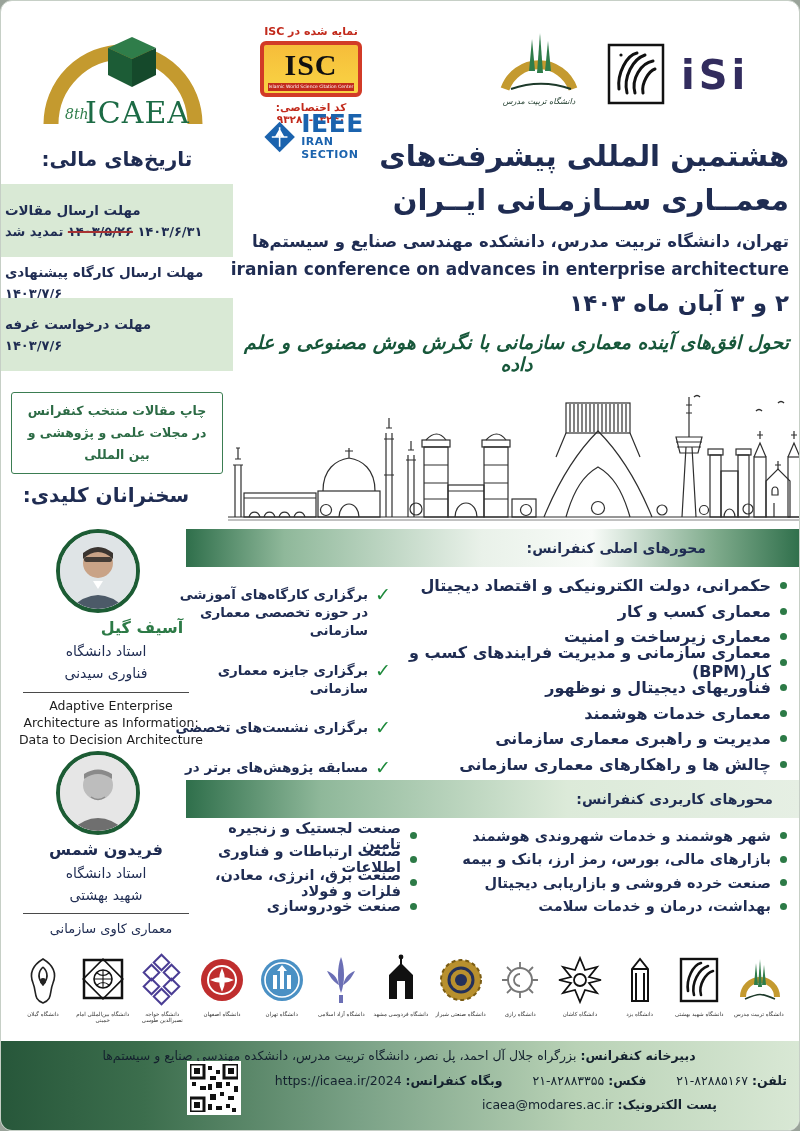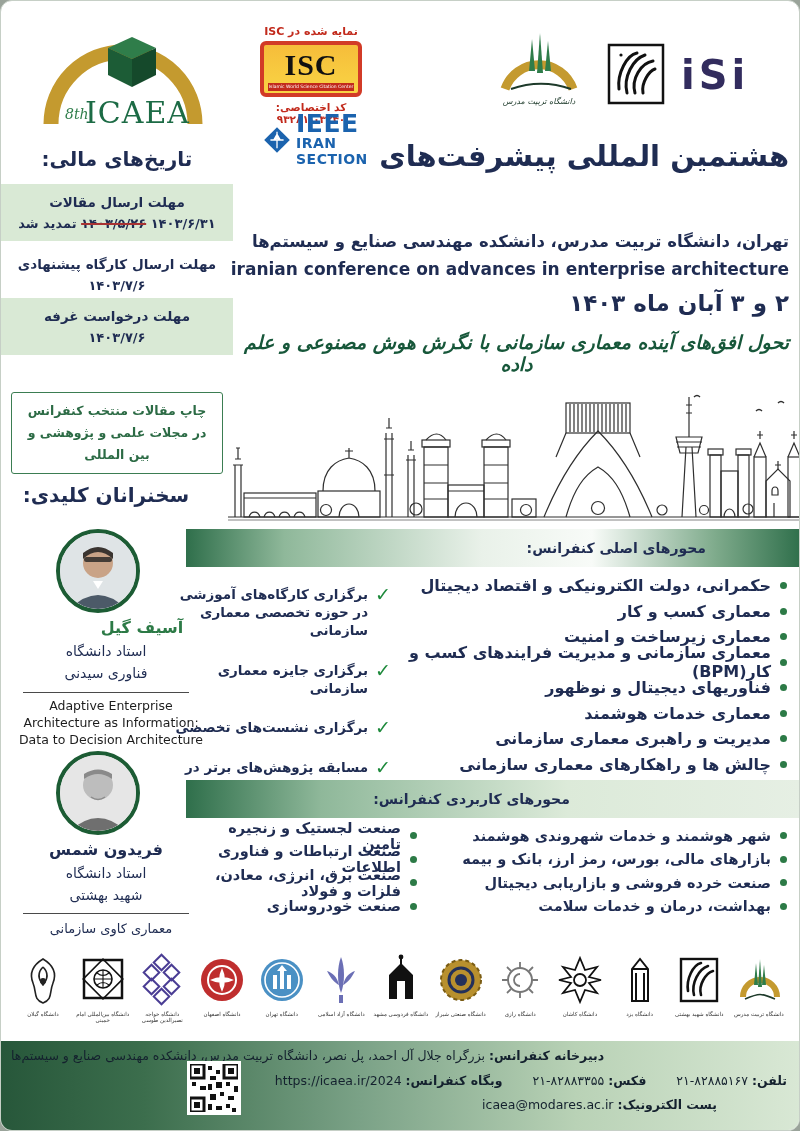--- a/index.html
+++ b/index.html
@@ -15,29 +15,29 @@
   .isc-block{left:244px;top:24px;width:132px;text-align:center;}
   .isc-indexed{font-size:11px;color:#c22a1c;font-weight:700;direction:rtl;}
   .isc-box{margin:3px auto 0;width:102px;height:56px;border:4px solid #d23b27;border-radius:6px;
            background:linear-gradient(180deg,#f6bd3a,#f9d444);position:relative;box-sizing:border-box;}
   .isc-box .isc-word{font-size:30px;font-weight:800;color:#111;line-height:40px;letter-spacing:1px;font-family:Liberation Serif, serif;}
   .isc-strip{position:absolute;left:4px;right:4px;bottom:2px;height:8px;background:#c22a1c;color:#fff;
              font-size:4.5px;line-height:8px;white-space:nowrap;overflow:hidden;}
   .isc-code{margin-top:4px;font-size:10.5px;color:#c22a1c;font-weight:700;direction:rtl;}
   .ieee{left:262px;top:112px;width:130px;display:flex;align-items:center;gap:5px;}
   .ieee-text .ieee-name{font-size:25px;font-weight:800;color:#1b63ae;line-height:22px;letter-spacing:0.5px;}
-  .ieee-text .ieee-sec{font-size:14px;font-weight:800;color:#1b63ae;letter-spacing:0.5px;}
+  .ieee-text .ieee-sec{font-size:11px;font-weight:800;color:#1b63ae;letter-spacing:0.5px;}
   .tmu-top{left:488px;top:26px;width:100px;height:96px;text-align:center;}
   .tmu-caption{font-size:8px;color:#1d3a2a;font-style:italic;direction:rtl;margin-top:-4px;}
   .sbu-top{left:606px;top:42px;width:58px;height:62px;}
   .isi-top{left:676px;top:50px;width:90px;height:48px;}
 
   
   .dates-title{left:0;top:146px;width:232px;text-align:center;font-size:20px;font-weight:800;direction:rtl;}
-  .date-row{left:0;width:232px;text-align:center;direction:rtl;padding:10px 4px;box-sizing:border-box;}
+  .date-row{left:0;width:232px;text-align:left;direction:rtl;padding:18px 4px;box-sizing:border-box;}
   .date-row .lbl{font-size:13.5px;font-weight:700;}
   .date-row .val{font-size:13px;font-weight:700;margin-top:6px;}
   .row-green{background:#d9e9d5;}
   .strike{ text-decoration:line-through;text-decoration-color:#a83232;text-decoration-thickness:2px;}
   .pub-box{left:10px;top:391px;width:212px;border:1.5px solid #3b7d52;border-radius:3px;
            padding:7px 4px;box-sizing:border-box;text-align:center;direction:rtl;
            font-size:12.5px;font-weight:700;color:#2c6b45;line-height:1.75;}
   .speakers-title{left:0px;top:482px;width:210px;text-align:center;font-size:20px;font-weight:800;direction:rtl;}
   .avatar{left:55px;width:84px;height:84px;border:4px solid #1c5c34;border-radius:50%;overflow:hidden;background:#e9e9e9;box-sizing:border-box;}
   .sp-name{left:0;width:210px;text-align:center;font-size:16px;font-weight:800;direction:rtl;}
@@ -53,21 +53,21 @@
   .t-en{right:10px;top:258px;width:560px;text-align:right;font-size:17px;font-weight:600;color:#1f2c52;}
   .t-date{right:10px;top:289px;width:560px;text-align:right;font-size:23px;font-weight:800;direction:rtl;}
   .t-slogan{right:10px;top:330px;width:545px;text-align:center;font-size:19px;font-weight:700;font-style:italic;
             color:#17573a;direction:rtl;font-family:"DejaVu Serif",serif;}
 
   .skyline{left:225px;top:386px;width:575px;height:140px;}
 
   
   .band{left:185px;width:615px;height:38px;line-height:38px;font-size:14px;font-weight:800;direction:rtl;box-sizing:border-box;}
   .band1{top:528px;background:linear-gradient(90deg,#2f6f4b 0%,#8fb89a 16%,#e9f1e9 48%,#f8fbf8 66%,#7fab8c 86%,#2f6f4b 100%);padding-right:95px;}
-  .band2{top:779px;background:linear-gradient(90deg,#2f6f4b 0%,#8fb89a 22%,#dcead9 62%,#e6efe4 100%);padding-right:44px;text-align:center;}
+  .band2{top:779px;background:linear-gradient(90deg,#2f6f4b 0%,#8fb89a 22%,#dcead9 62%,#e6efe4 100%);padding-right:28px;}
 
   
   .topics-main{right:12px;top:572px;width:430px;direction:rtl;}
   .topic-row{display:flex;align-items:center;height:25.5px;font-size:16px;font-weight:600;direction:rtl;}
   .dot{width:7px;height:7px;border-radius:50%;background:#2c7a46;margin-left:9px;flex:0 0 auto;}
   .features{right:408px;top:584px;width:220px;direction:rtl;}
   .feat{display:flex;direction:rtl;gap:7px;margin-bottom:21px;font-size:13.5px;font-weight:600;line-height:1.35;text-align:right;}
   .feat .chk{color:#1e8a3c;font-size:19px;font-weight:800;line-height:1;flex:0 0 auto;}
   .applied-r{right:12px;top:823px;width:372px;direction:rtl;}
   .applied-l{right:382px;top:823px;width:228px;direction:rtl;}
@@ -75,21 +75,21 @@
 
   
   .sponsors{left:14px;top:952px;width:772px;display:flex;justify-content:space-between;}
   .sp-cell{width:56px;text-align:center;}
   .sp-cell svg{display:block;margin:0 auto;}
   .sp-cap{font-size:5.5px;color:#333;direction:rtl;margin-top:2px;line-height:1.1;}
 
   
   .footer-band{left:0;top:1040px;width:800px;height:91px;
                background:linear-gradient(90deg,#27573a 0%,#3c6e4d 18%,#7ba287 45%,#b9d2b6 72%,#d9e8d5 100%);}
-  .f-line1{right:12px;top:1047px;width:776px;text-align:left;direction:rtl;font-size:12.5px;color:#14212e;}
+  .f-line1{right:12px;top:1047px;width:776px;text-align:center;direction:rtl;font-size:12.5px;color:#14212e;}
   .f-line2{right:12px;top:1072px;width:776px;direction:rtl;display:flex;gap:30px;font-size:12.5px;color:#14212e;align-items:center;}
   .f-line3{right:82px;top:1096px;width:400px;text-align:right;direction:rtl;font-size:12.5px;color:#14212e;}
   .f-bold{font-weight:800;}
   .qr{left:186px;top:1060px;width:54px;height:54px;background:#fff;padding:3px;box-sizing:border-box;}
 </style>
 </head>
 <body>
 
 <div class="poster">
 
@@ -206,20 +206,21 @@
   </div>
   <div class="abs sp-name" style="top:839px;">فریدون شمس</div>
   <div class="abs sp-role" style="top:862px;">
     <div>استاد دانشگاه</div>
     <div>شهید بهشتی</div>
   </div>
   <div class="abs sp-line" style="top:912px;"></div>
   <div class="abs sp-talk-fa" style="top:920px;">معماری کاوی سازمانی</div>
 
   <div class="abs t1">هشتمین المللی پیشرفت‌های</div>
+  <div class="abs t2">معمــاری ســازمـانی ایــران</div>
   <div class="abs t-loc">تهران، دانشگاه تربیت مدرس، دانشکده مهندسی صنایع و سیستم‌ها</div>
   <div class="abs t-en">iranian conference on advances in enterprise architecture</div>
   <div class="abs t-date">۲ و ۳ آبان ماه ۱۴۰۳</div>
   <div class="abs t-slogan">تحول افق‌های آینده معماری سازمانی با نگرش هوش مصنوعی و علم داده</div>
 
   <div class="abs skyline">
     <svg width="575" height="140" viewBox="0 0 575 140" fill="none" stroke="#2f2f2f" stroke-width="1.2">
       <path d="M2,130 H573"></path>
       <path d="M2,133 H573" stroke-width="0.6"></path>
 

